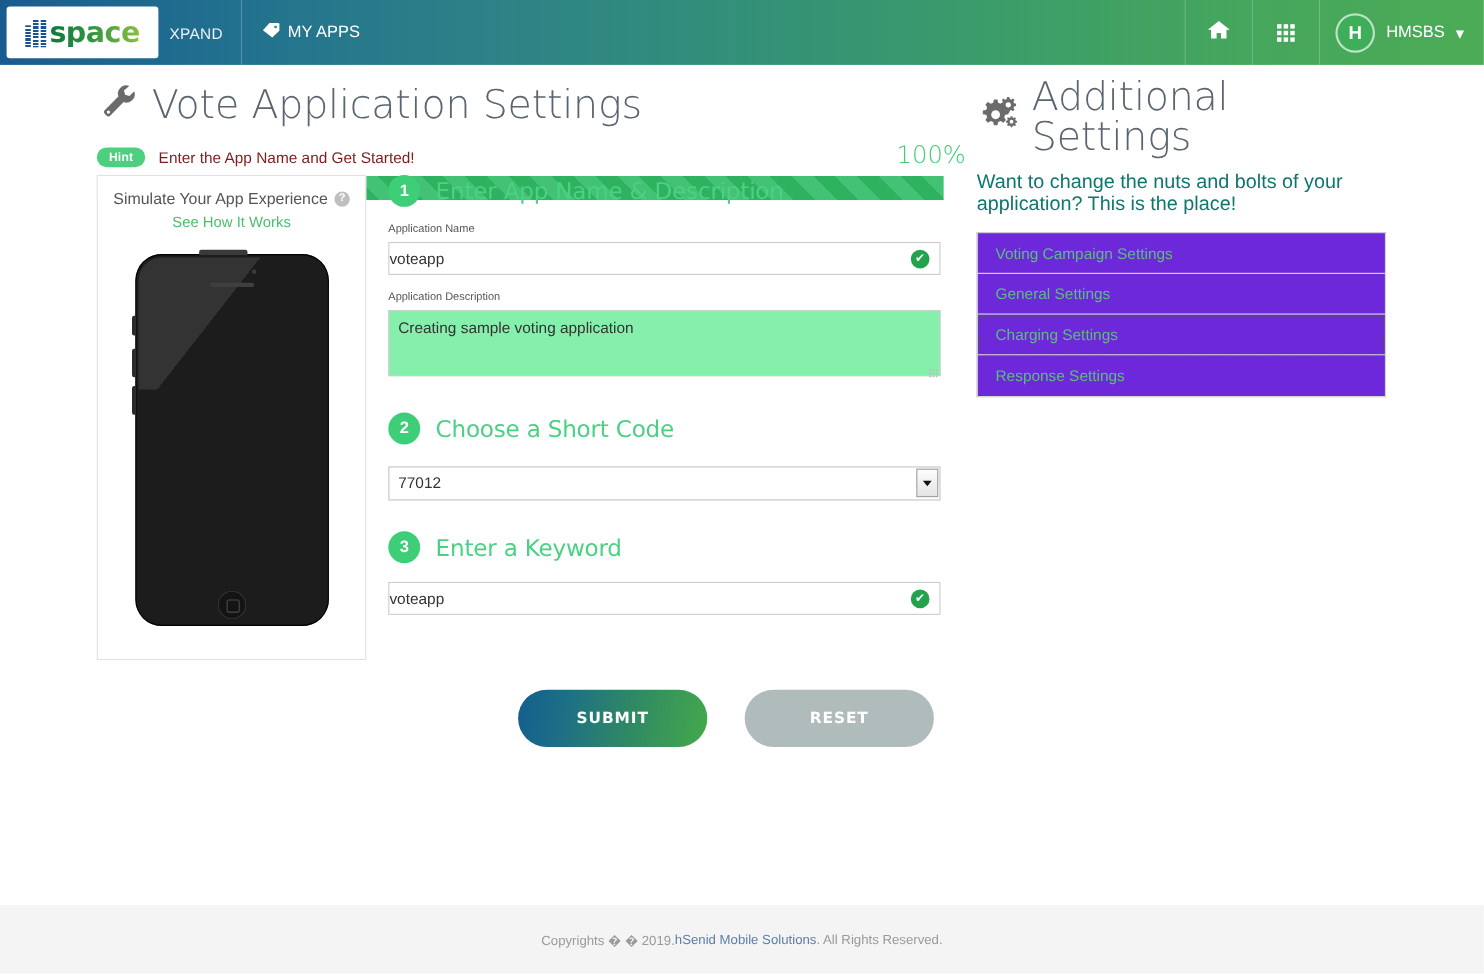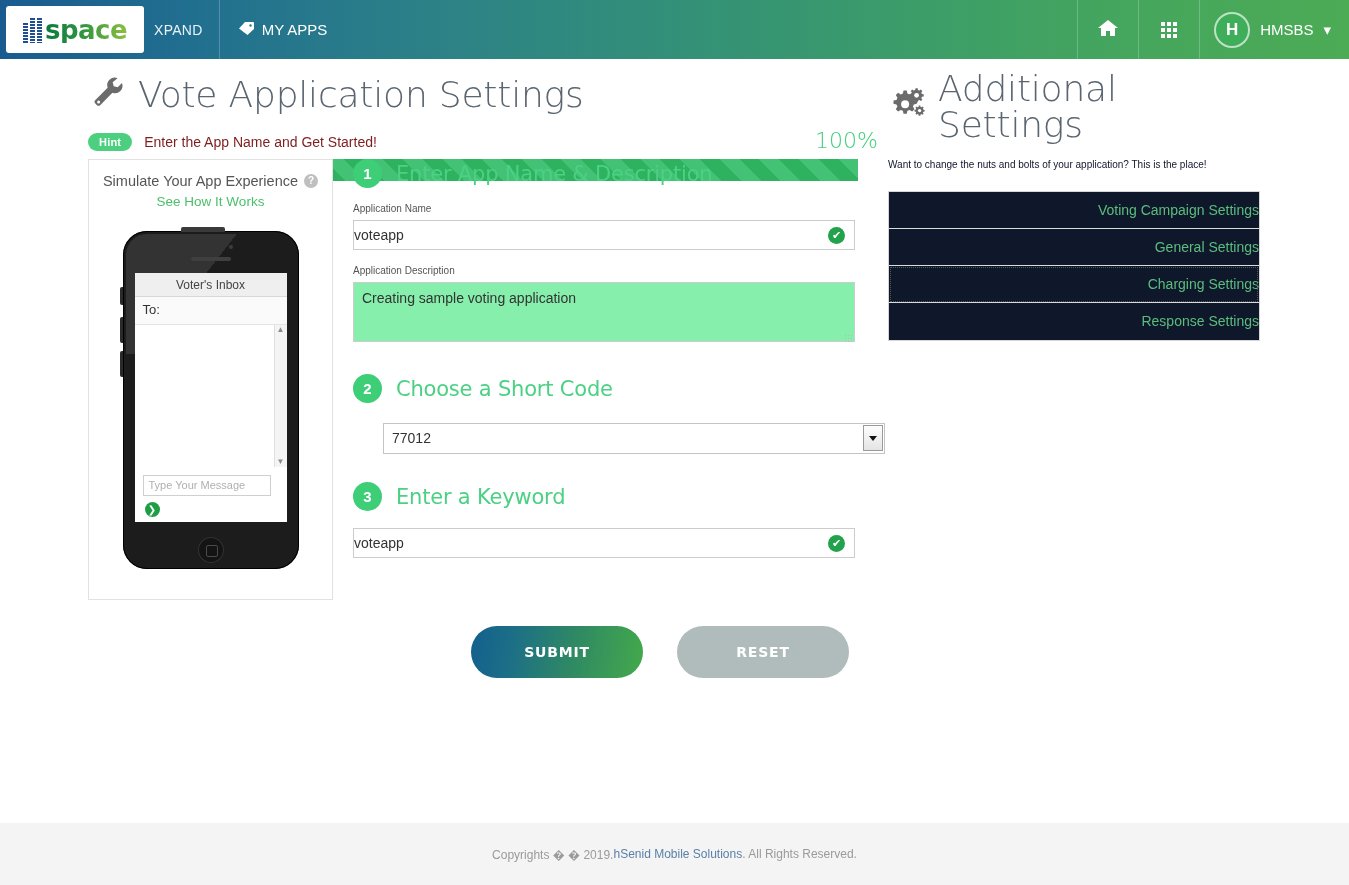--- a/index.html
+++ b/index.html
@@ -210,21 +210,21 @@
     font-size: 14px; color: #333; padding: 7px 8px; resize: none;
     font-family: "Liberation Sans", sans-serif; outline: none;
   }
   .ta-wrap { position: relative; width: 502px; }
   .ta-grip {
     position: absolute; right: 3px; bottom: 4px; width: 8px; height: 8px;
     background-image:
       radial-gradient(circle, #b9b9b9 40%, transparent 41%);
     background-size: 3px 3px; pointer-events: none;
   }
-  .sel-wrap { position: relative; width: 502px; margin-top: 20px; margin-left: 30px; }
+  .sel-wrap { position: relative; width: 502px; margin-top: 20px; }
   .sel {
     width: 502px; height: 31px; border: 1px solid #c4c4c4; background: #fff;
     font-size: 14px; color: #333; padding: 0 30px 0 8px; line-height: 29px;
   }
   .sel-btn {
     position: absolute; right: 2px; top: 2px; width: 20px; height: 26px;
     background: linear-gradient(180deg,#fdfdfd 0%, #e4e4e4 100%);
     border: 1px solid #9b9b9b;
     display: flex; align-items: center; justify-content: center;
     cursor: pointer;
@@ -234,29 +234,29 @@
   .actions { margin-top: 68px; display: flex; gap: 34px; padding-left: 118px; }
   .btn {
     width: 172px; height: 52px; border: none; border-radius: 26px;
     color: #fff; font-weight: bold; font-size: 14px; letter-spacing: .8px;
     font-family: "DejaVu Sans", sans-serif; cursor: pointer;
   }
   .btn-submit { background: linear-gradient(100deg, #125f8e 0%, #1d6f86 25%, #2f8a63 60%, #44a94b 100%); }
   .btn-reset { background: #b0bcbc; }
 
   
-  .settings-list { margin-top: 16px; width: 372px; border: 1px solid #d6d6d6; background: #0f172a; text-align: right; }
+  .settings-list { margin-top: 16px; width: 372px; border: 1px solid #d6d6d6; background: #6d28d9; }
   .settings-item {
     height: 37px; line-height: 37px; padding-left: 16px;
     font-size: 14px; color: #5bbd7d; border-bottom: 1px solid #dcdcdc;
     cursor: pointer;
   }
   .settings-item:last-child { border-bottom: none; }
   .settings-item.focused { outline: 1px dotted #555; outline-offset: -2px; }
-  .right-desc { font-size: 10px; color: #0f172a; line-height: 20px; margin-top: 12px; }
+  .right-desc { font-size: 18px; color: #0f766e; line-height: 20px; margin-top: 12px; }
 
   
   .footer {
     position: absolute; left: 0; bottom: 0; width: 100%; height: 62px;
     background: #f4f4f4;
     display: flex; align-items: center; justify-content: center;
     font-size: 12px; color: #9a9a9a;
   }
   .footer a { color: #5a7fa8; text-decoration: none; }
 </style>
@@ -350,34 +350,20 @@
       <span class="sim-link">See How It Works</span>
 
       <div class="phone">
         <div class="gloss"></div>
         <div class="cam"></div>
         <div class="spk"></div>
         <div class="btn-l b1"></div>
         <div class="btn-l b2"></div>
         <div class="btn-l b3"></div>
 
-        <div class="screen">
-          <div class="inbox-head">Voter's Inbox</div>
-          <div class="inbox-to">To:</div>
-          <div class="inbox-body">
-            <div class="fake-scroll">
-              <span>▲</span>
-              <span>▼</span>
-            </div>
-          </div>
-          <div class="msg-row">
-            <div class="msg-input">Type Your Message</div>
-            <div class="send-btn">❯</div>
-          </div>
-        </div>
         <div class="home"></div>
       </div>
     </div>
 
     <div class="form-col">
 
       <div class="step">
         <span class="step-num">1</span>
         <span class="step-label">Enter App Name &amp; Description</span>
       </div>

